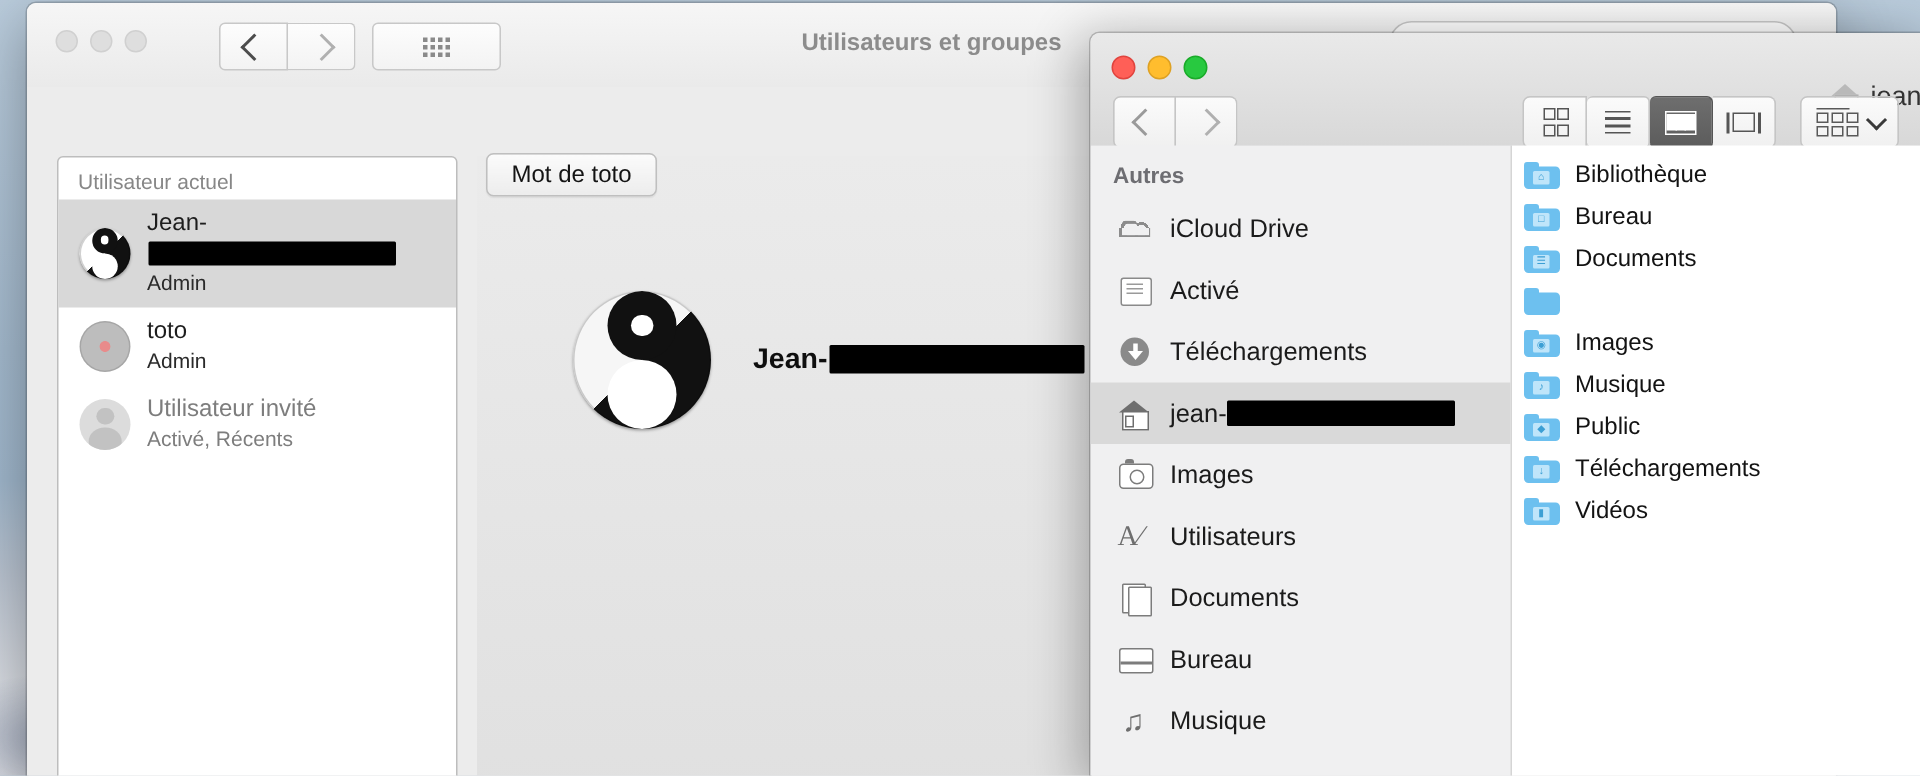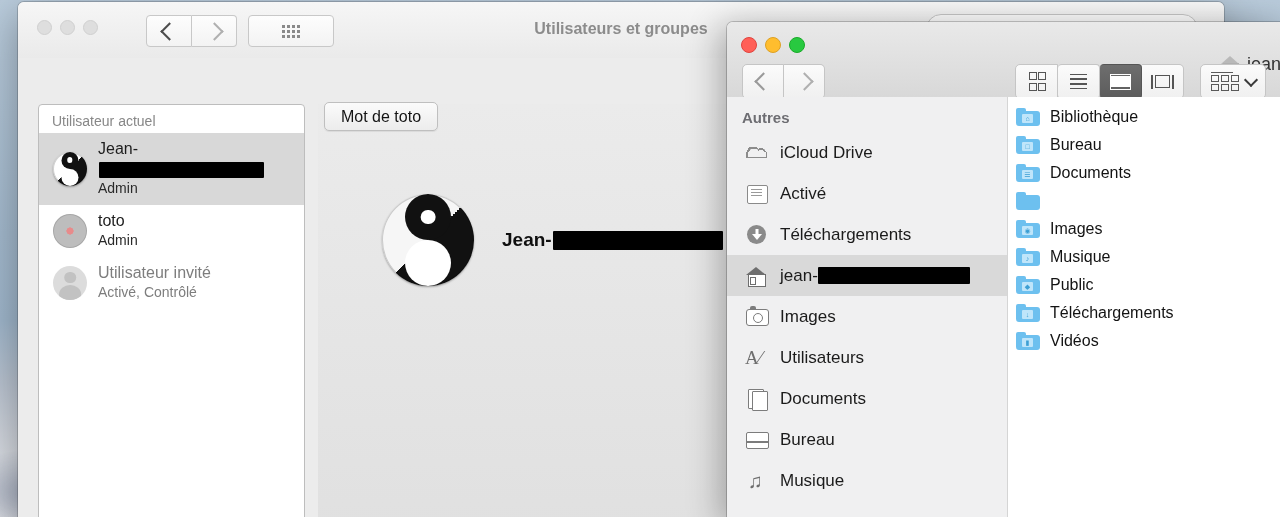--- a/index.html
+++ b/index.html
@@ -302,21 +302,21 @@
         <span class="user-text">
           <span class="name">toto</span><br>
           <span class="sub">Admin</span>
         </span>
       </div>
 
       <div class="user-row guest">
         <span class="av-guest" style="width:34px;height:34px"></span>
         <span class="user-text">
           <span class="name">Utilisateur invité</span><br>
-          <span class="sub">Activé, Contrôlé</span>
+          <span class="sub">Activé, Récents</span>
         </span>
       </div>
     </div>
 
     <div id="detail-pane">
       <div id="detail-user">
         <span class="yy inv" style="width:92px;height:92px">
             <i class="d1"></i>
             <i class="d2"></i>
           </span>

